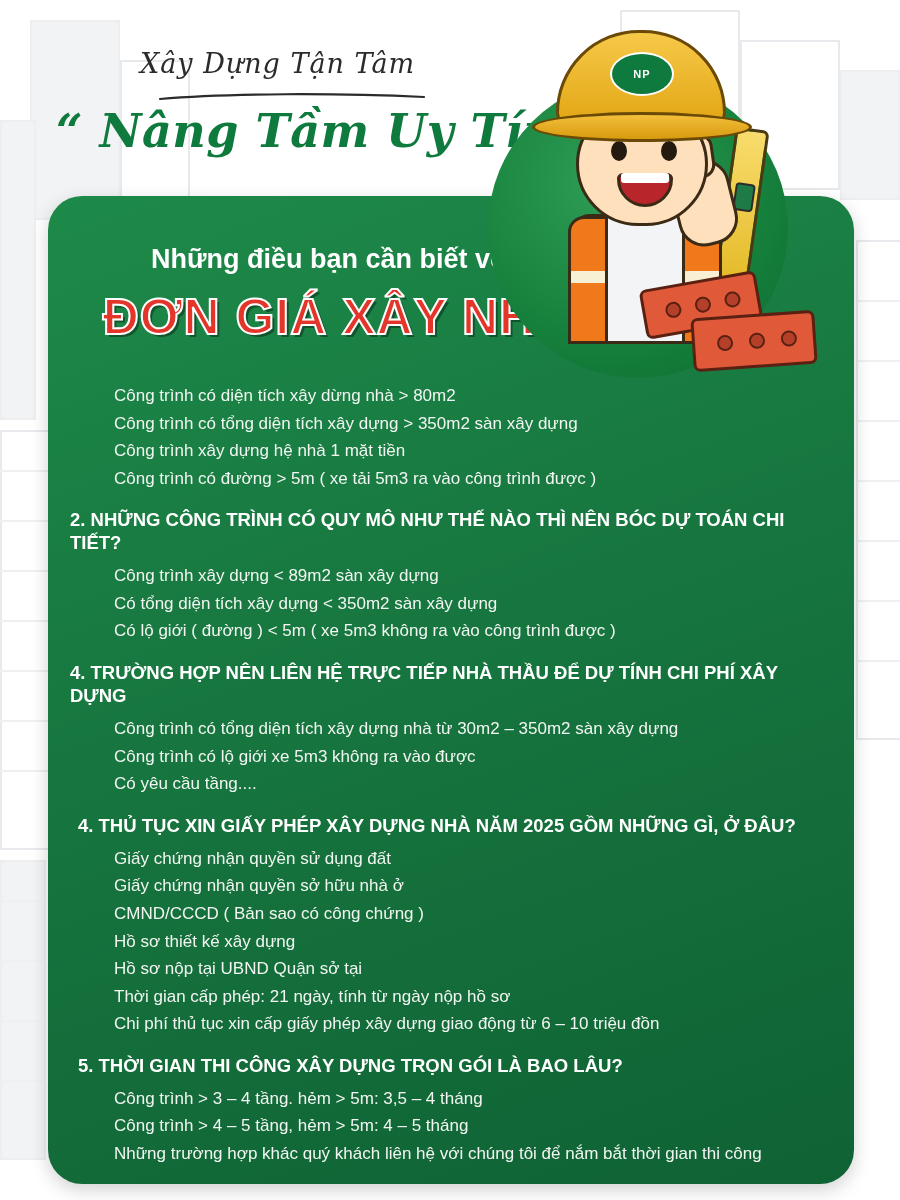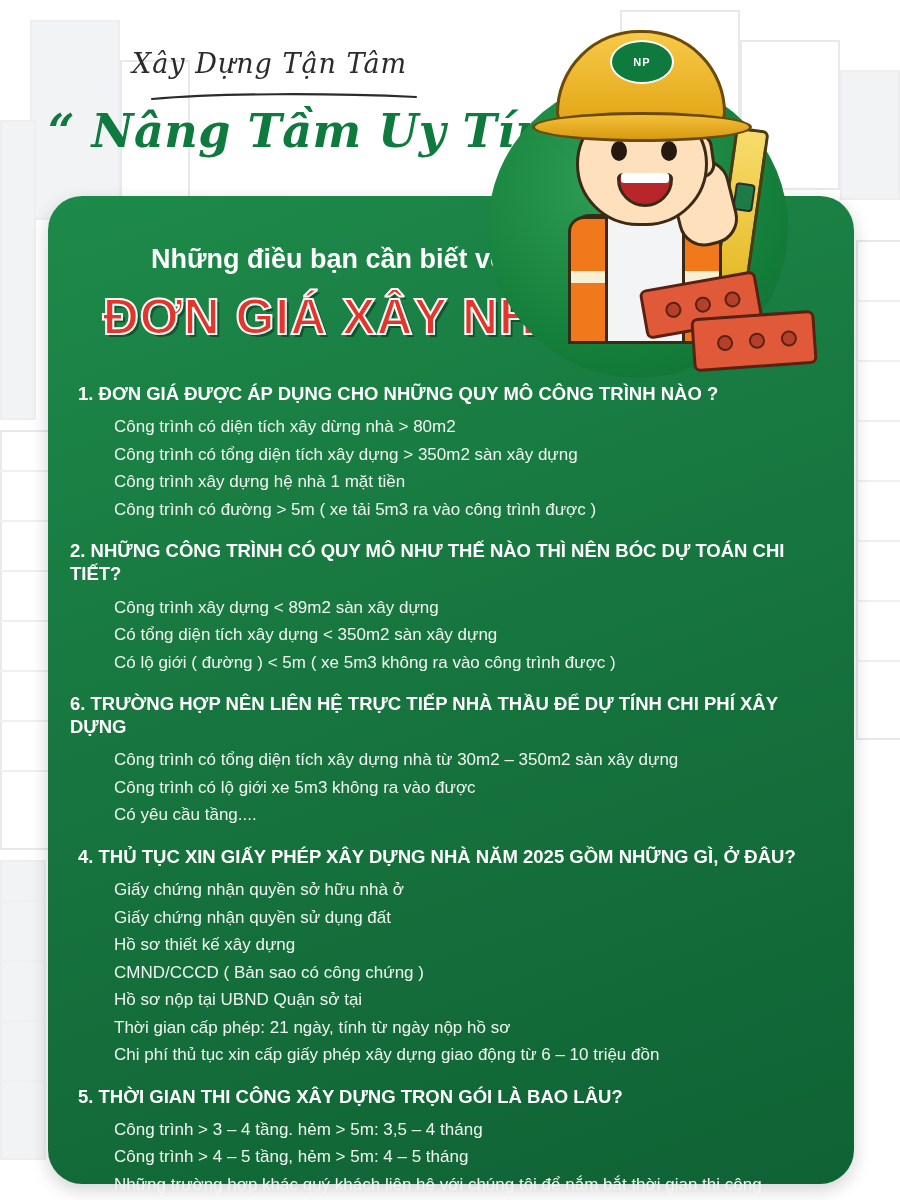--- a/index.html
+++ b/index.html
@@ -15,21 +15,21 @@
   
   .bg-city { position:absolute; inset:0; z-index:0; }
   .bld { position:absolute; background: transparent; border:2px solid #e7e9ec; }
   .bld.fill { background:#f2f3f5; border-color:#eceef0; }
   .grid-lines { position:absolute; inset:0; }
   .grid-lines i {
     position:absolute; background:#eef0f2;
   }
 
   
-  .header { position:absolute; top:0; left:0; width:875px; height:210px; z-index:3; }
+  .header { position:absolute; top:0; left:8px; width:875px; height:210px; z-index:3; }
 
   .brand-script {
     position:absolute; left:132px; top:48px;
     font-family: "DejaVu Serif", serif;
     font-style: italic;
     font-size: 27px;
     color:#2b2b2b;
     letter-spacing: 1px;
     white-space: nowrap;
   }
@@ -62,21 +62,21 @@
     border-radius: 88px 88px 14px 14px;
     border:3px solid #6b4a08;
   }
   .helmet-brim {
     position:absolute; left:72px; top:104px; width:220px; height:30px;
     background: linear-gradient(#f3bf3a,#d79b0f);
     border-radius: 50%;
     border:3px solid #6b4a08;
   }
   .helmet-logo {
-    position:absolute; left:150px; top:32px; width:64px; height:44px;
+    position:absolute; left:150px; top:44px; width:64px; height:44px;
     border-radius:50%;
     background:#0f7a3d;
     border:2px solid #fff;
     color:#fff;
     font-size:11px; font-weight:bold;
     display:flex; align-items:center; justify-content:center;
     letter-spacing:1px;
   }
 
   
@@ -261,51 +261,50 @@
     <div class="hole" style="left:86px;"></div>
   </div>
 </div>
 
 <div class="card">
   <div class="card-sub">Những điều bạn cần biết về</div>
   <div class="card-title">ĐƠN GIÁ XÂY NHÀ</div>
 
   <div class="content" id="content">
       <div class="sec">
-        <div class="q indent">1. ĐƠN GIÁ ĐƯỢC ÁP DỤNG CHO NHỮNG QUY MÔ CÔNG TRÌNH NÀO ?</div>
         <ul class="items">
           <li>Công trình có diện tích xây dừng nhà &gt; 80m2</li>
           <li>Công trình có tổng diện tích xây dựng &gt; 350m2 sàn xây dựng</li>
           <li>Công trình xây dựng hệ nhà 1 mặt tiền</li>
           <li>Công trình có đường &gt; 5m ( xe tải 5m3 ra vào công trình được )</li>
         </ul>
       </div>
       <div class="sec">
         <div class="q">2. NHỮNG CÔNG TRÌNH CÓ QUY MÔ NHƯ THẾ NÀO THÌ NÊN BÓC DỰ TOÁN CHI TIẾT?</div>
         <ul class="items">
           <li>Công trình xây dựng &lt; 89m2 sàn xây dựng</li>
           <li>Có tổng diện tích xây dựng &lt; 350m2 sàn xây dựng</li>
           <li>Có lộ giới ( đường ) &lt; 5m ( xe 5m3 không ra vào công trình được )</li>
         </ul>
       </div>
       <div class="sec">
-        <div class="q">6. TRƯỜNG HỢP  NÊN LIÊN HỆ TRỰC TIẾP NHÀ THẦU ĐỂ DỰ TÍNH CHI PHÍ XÂY DỰNG</div>
+        <div class="q">4. TRƯỜNG HỢP  NÊN LIÊN HỆ TRỰC TIẾP NHÀ THẦU ĐỂ DỰ TÍNH CHI PHÍ XÂY DỰNG</div>
         <ul class="items">
           <li>Công trình có tổng diện tích xây dựng nhà từ 30m2 – 350m2 sàn xây dựng</li>
           <li>Công trình có lộ giới xe 5m3 không ra vào được</li>
           <li>Có yêu cầu tầng....</li>
         </ul>
       </div>
       <div class="sec">
         <div class="q indent">4. THỦ TỤC XIN GIẤY PHÉP XÂY DỰNG NHÀ NĂM 2025 GỒM NHỮNG GÌ, Ở ĐÂU?</div>
         <ul class="items">
+          <li>Giấy chứng nhận quyền sử dụng đất</li>
           <li>Giấy chứng nhận quyền sở hữu nhà ở</li>
-          <li>Giấy chứng nhận quyền sử dụng đất</li>
+          <li>CMND/CCCD ( Bản sao có công chứng )</li>
           <li>Hồ sơ thiết kế xây dựng</li>
-          <li>CMND/CCCD ( Bản sao có công chứng )</li>
           <li>Hồ sơ nộp tại UBND Quận sở tại</li>
           <li>Thời gian cấp phép: 21 ngày, tính từ ngày nộp hồ sơ</li>
           <li>Chi phí thủ tục xin cấp giấy phép xây dựng giao động từ 6 – 10 triệu đồn</li>
         </ul>
       </div>
       <div class="sec">
         <div class="q indent">5. THỜI GIAN THI CÔNG XÂY DỰNG TRỌN GÓI LÀ BAO LÂU?</div>
         <ul class="items">
           <li>Công trình &gt; 3 – 4 tầng. hẻm &gt; 5m: 3,5 – 4 tháng</li>
           <li>Công trình &gt; 4 – 5 tầng, hẻm &gt; 5m: 4 – 5 tháng</li>

